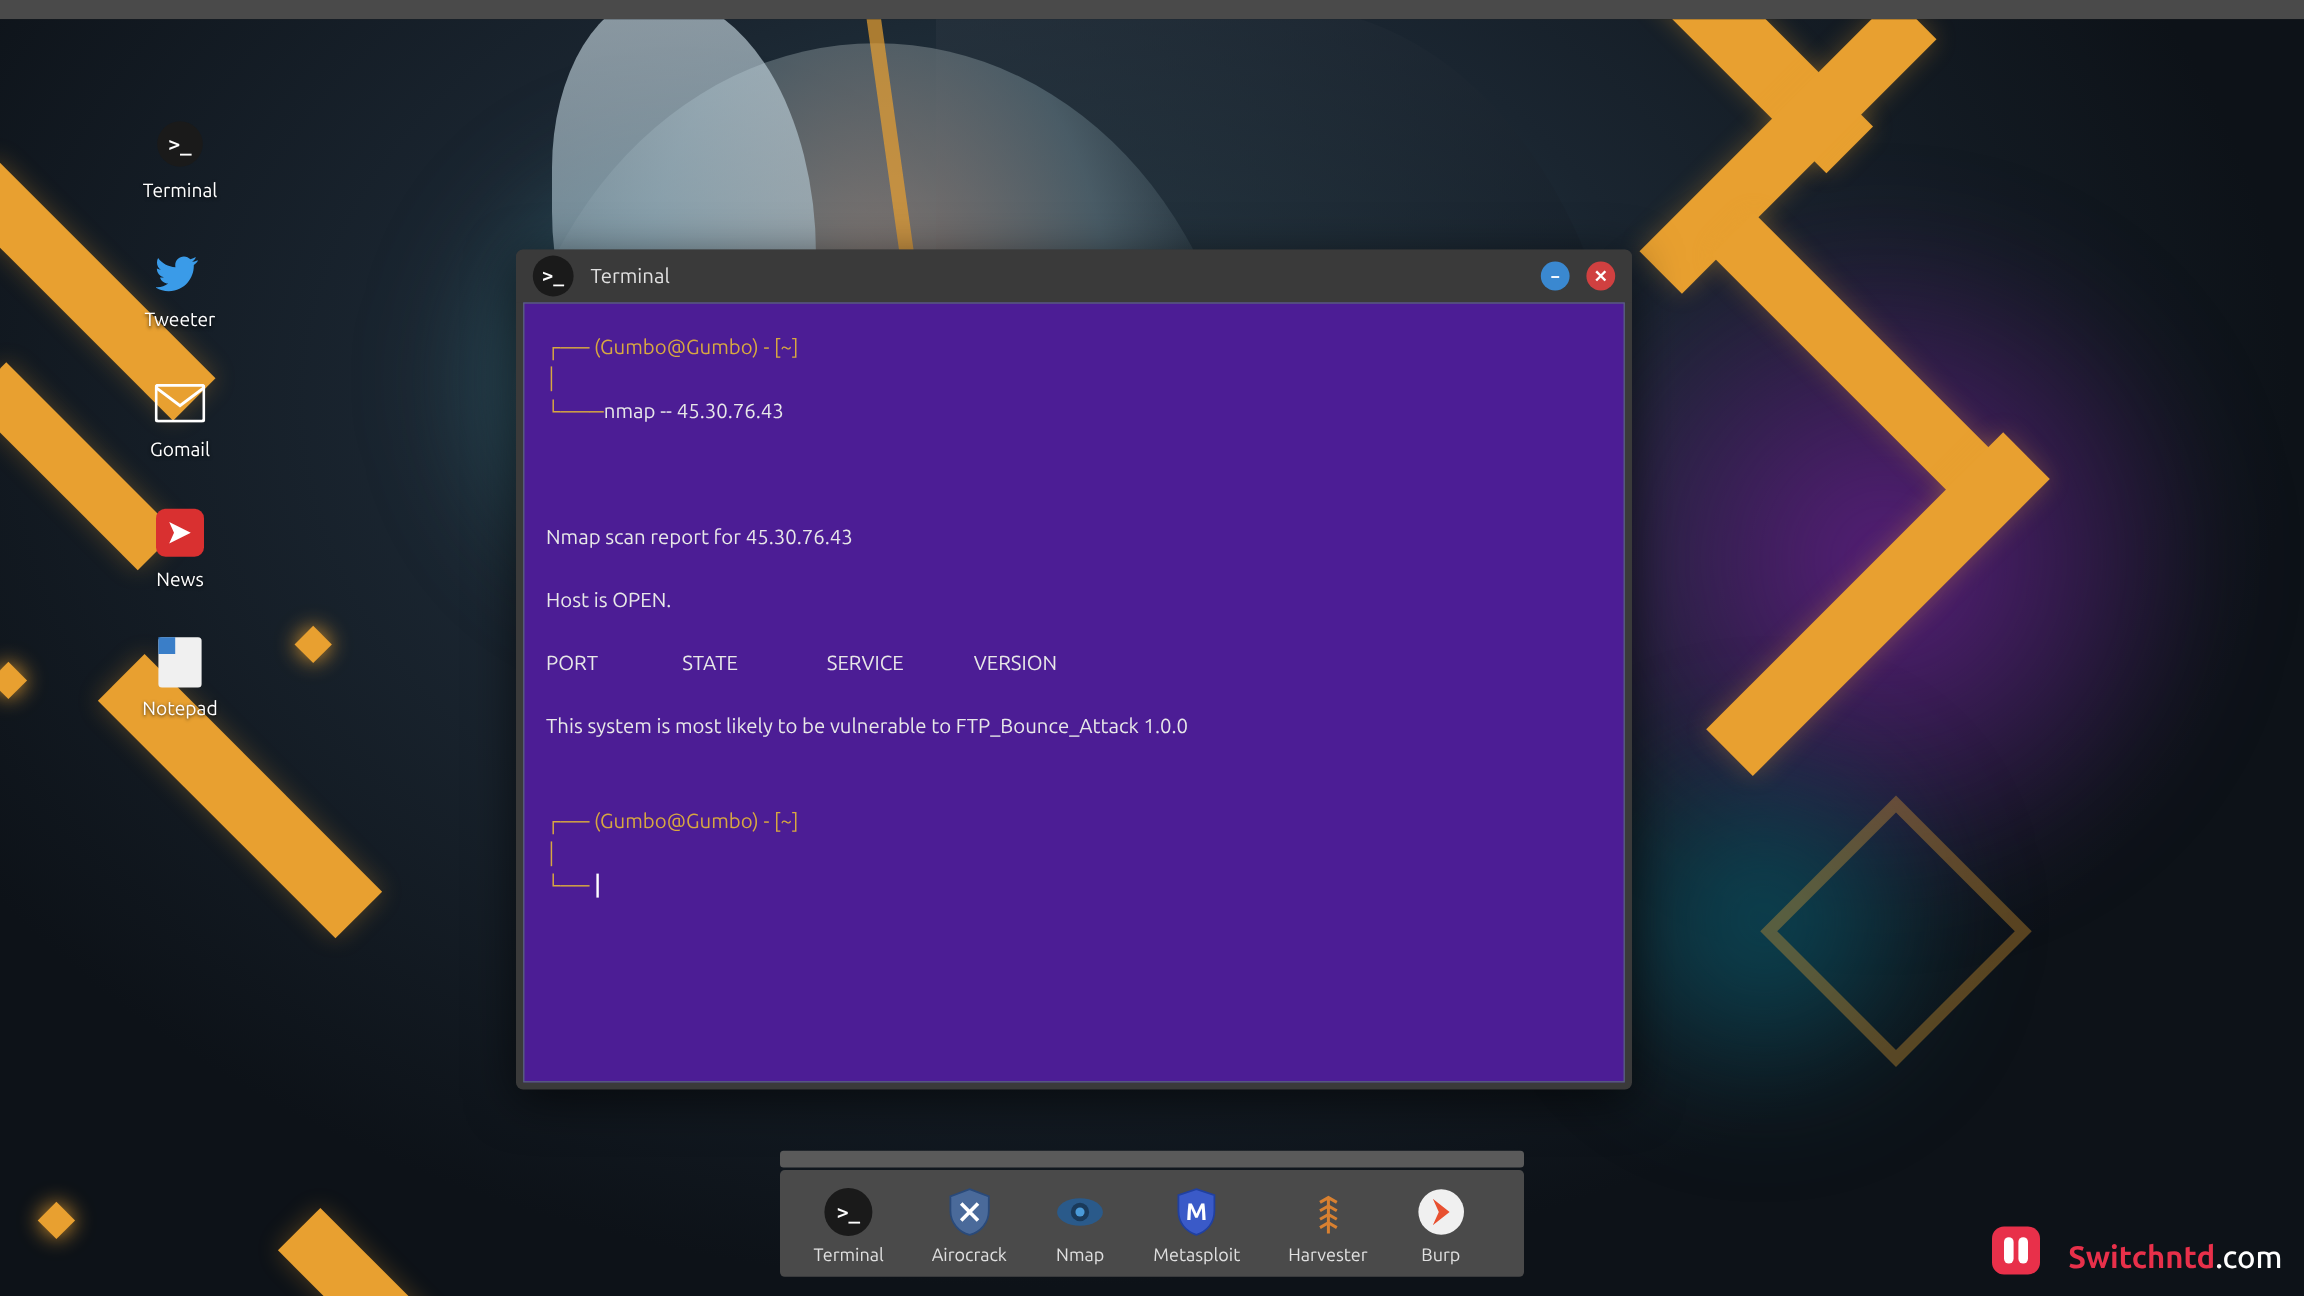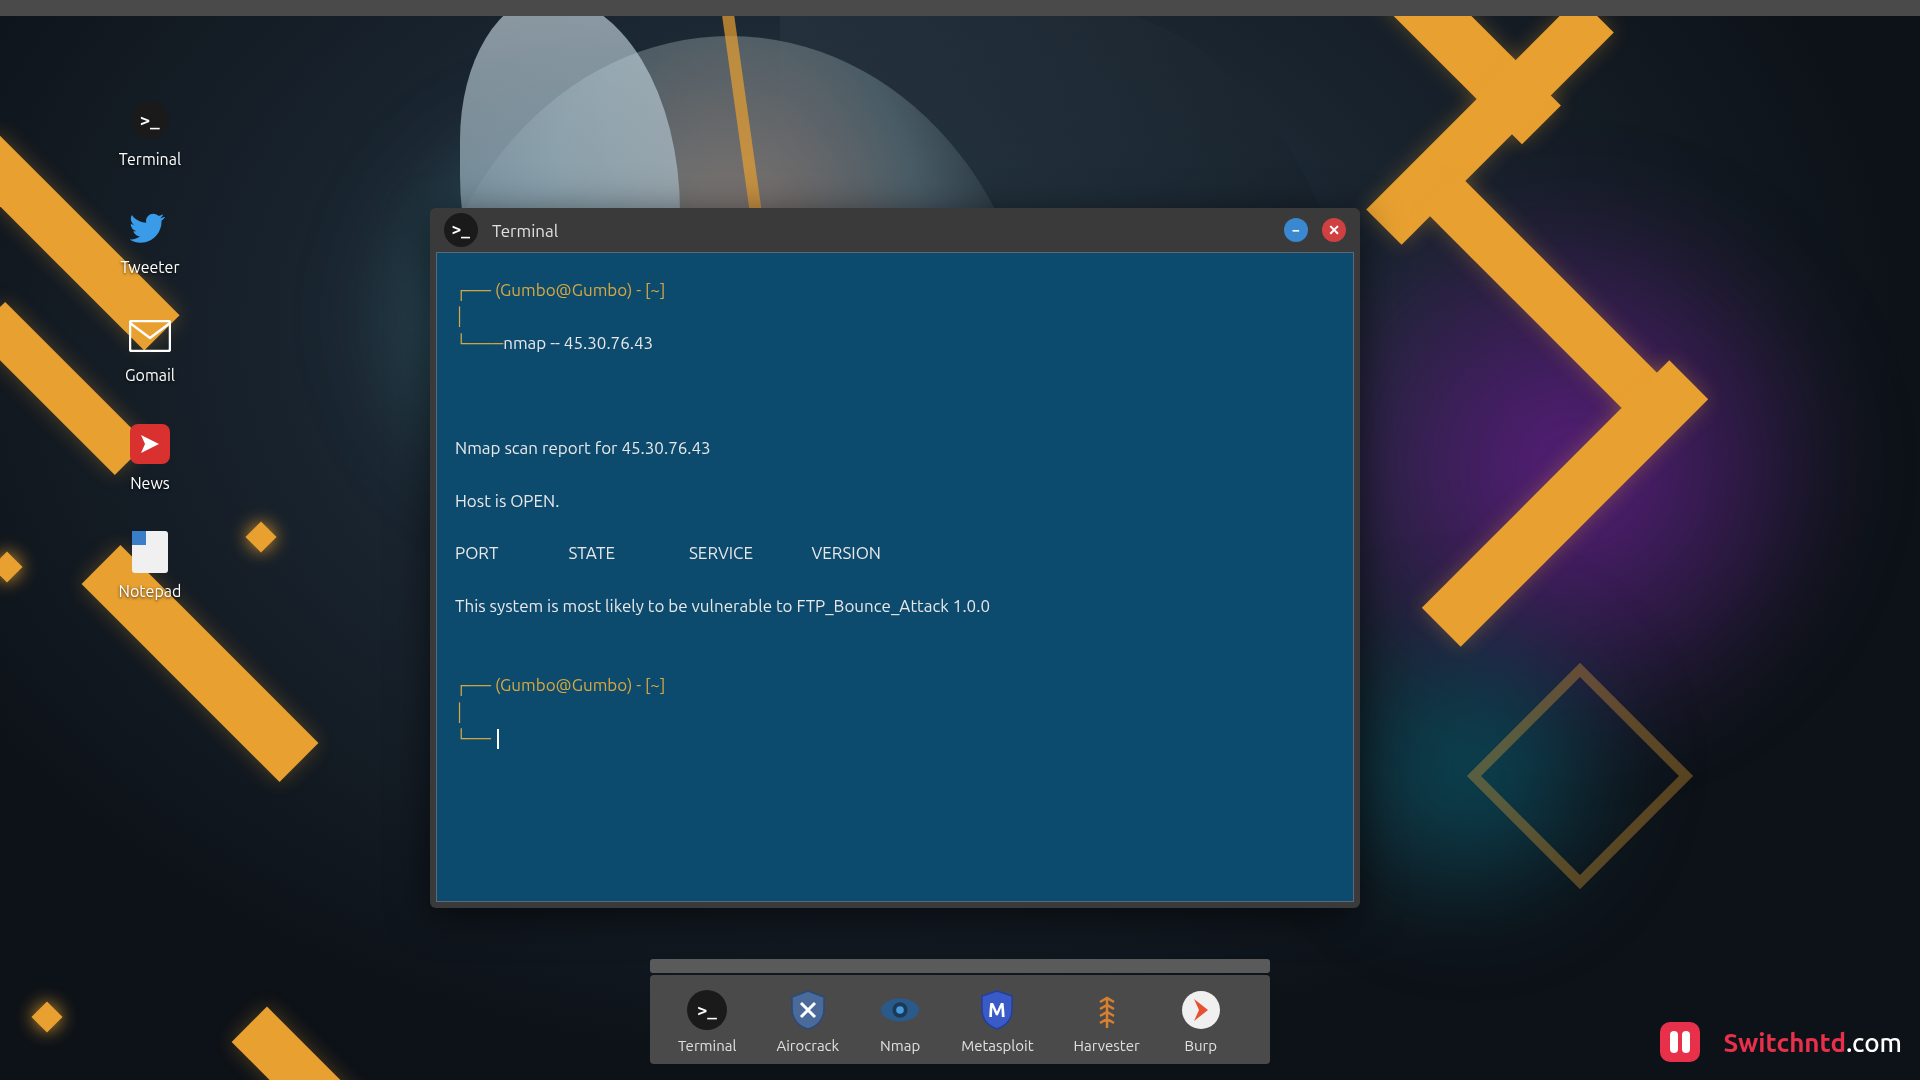--- a/index.html
+++ b/index.html
@@ -59,21 +59,21 @@
 
 
 .termwin{position:absolute;left:430px;top:208px;width:930px;height:700px;background:#3a3a3a;border-radius:6px;box-shadow:0 8px 40px rgba(0,0,0,.6);display:flex;flex-direction:column;overflow:hidden}
 .termtitle{height:44px;background:#3a3a3a;display:flex;align-items:center;padding:0 14px;gap:14px}
 .termtitle .appicon{width:34px;height:34px;background:#1a1a1a;border-radius:50%;display:flex;align-items:center;justify-content:center;color:#fff;font-family:monospace;font-size:15px;font-weight:bold}
 .termtitle .ttl{color:#e0e0e0;font-size:17px;flex:1}
 .winbtn{width:24px;height:24px;border-radius:50%;display:flex;align-items:center;justify-content:center;cursor:pointer;font-size:14px;color:#fff;font-weight:bold}
 .min{background:#3a88d0}
 .cls{background:#d04040}
 
-.termbody{flex:1;background:#0c4a6e;border:1px solid #5a6a7a;margin:0 6px 6px;padding:24px 18px;font-family:'Consolas','Courier New',monospace;font-size:17px;line-height:1.55;color:#d0d0d0;overflow:hidden}
+.termbody{flex:1;background:#4c1d95;border:1px solid #5a6a7a;margin:0 6px 6px;padding:24px 18px;font-family:'Consolas','Courier New',monospace;font-size:17px;line-height:1.55;color:#d0d0d0;overflow:hidden}
 .prompt-brace{color:#d8a840}
 .prompt-user{color:#d8a840}
 .cmd-white{color:#e8e8e8}
 .cursor{display:inline-block;width:2px;height:20px;background:#fff;vertical-align:middle;margin-left:2px;animation:blink 1s infinite}
 @keyframes blink{50%{opacity:0}}
 
 
 .dockwrap{position:absolute;left:50%;bottom:16px;transform:translateX(-50%)}
 .dockbar{width:620px;height:14px;background:#5a5a5a;border-radius:3px;margin:0 auto 2px}
 .dock{display:flex;gap:40px;background:#4a4a4a;padding:14px 28px 10px;border-radius:4px}
@@ -83,21 +83,21 @@
 
 .di-term{background:#1a1a1a;border-radius:50%;width:40px;height:40px;color:#fff;font-family:monospace;font-size:16px;font-weight:bold;display:flex;align-items:center;justify-content:center}
 .di-shield svg{width:38px;height:42px}
 .di-eye svg{width:44px;height:30px}
 .di-meta svg{width:36px;height:42px}
 .di-harv svg{width:30px;height:40px}
 .di-burp{width:38px;height:38px;background:#f0f0f0;border-radius:50%;display:flex;align-items:center;justify-content:center}
 .di-burp svg{width:26px;height:26px}
 
 
-.watermark{position:absolute;right:18px;bottom:18px;display:flex;align-items:center;gap:24px;color:#fff;font-size:26px;font-weight:500}
+.watermark{position:absolute;right:18px;bottom:18px;display:flex;align-items:flex-end;gap:24px;color:#fff;font-size:26px;font-weight:500}
 .wmicon{width:40px;height:40px;background:#e8304a;border-radius:10px;display:flex;align-items:center;justify-content:center}
 .wmicon::before{content:'';width:8px;height:22px;background:#fff;border-radius:4px;margin-right:4px}
 .wmicon::after{content:'';width:8px;height:22px;background:#fff;border-radius:4px}
 .wm-red{color:#e8304a;font-weight:700}
 </style>
 </head>
 <body>
 
 <div class="topbar"></div>
 

